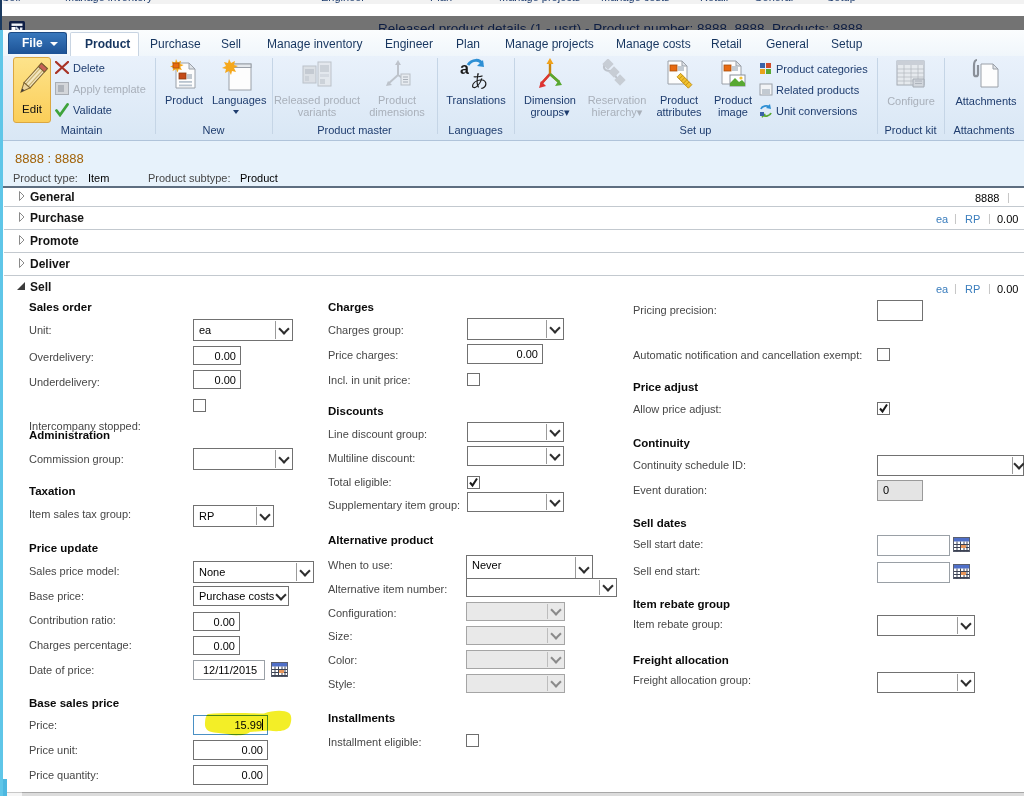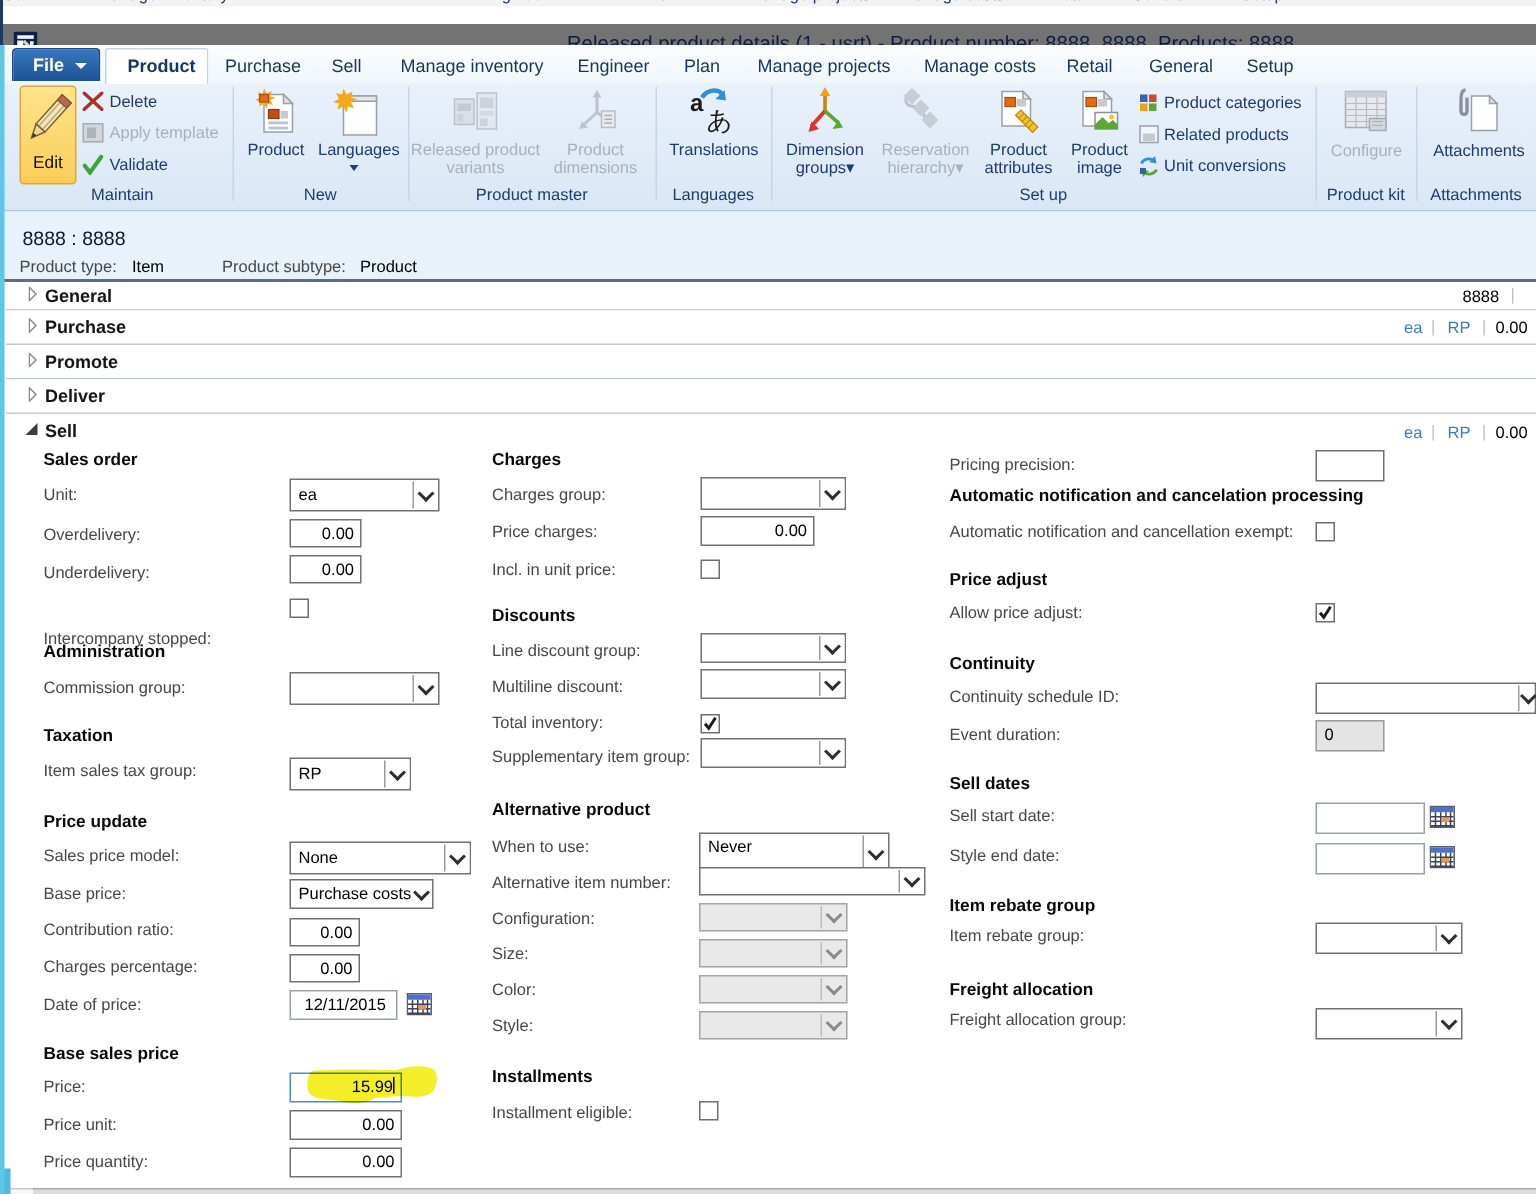--- a/index.html
+++ b/index.html
@@ -237,21 +237,21 @@
   <span class="btxt gray" style="left:884px;top:95px;width:54px;">Configure</span>
 
   <svg class="abs" style="left:969px;top:58px;" width="32" height="33" viewBox="0 0 32 33">
     <path d="M12 6 h12 l5 5 v18 h-17 z" fill="#fdfdfd" stroke="#9aa0a8"></path>
     <path d="M24 6 l5 5 h-5 z" fill="#dfe3e8" stroke="#9aa0a8"></path>
     <path d="M8 2 C5 2 5 6 5 8 L5 16 C5 19 9 19 9 16 L9 7" stroke="#8a9099" stroke-width="2.2" fill="none"></path>
   </svg>
   <span class="btxt" style="left:953px;top:95px;width:66px;">Attachments</span>
 
   <div class="abs" style="left:0;top:141px;width:1024px;height:46px;background:#e7f2fb;"></div>
-  <div class="abs" style="left:15px;top:151px;font-size:13px;color:#0f172a;">8888 : 8888</div>
+  <div class="abs" style="left:15px;top:151px;font-size:13px;color:#a16207;">8888 : 8888</div>
   <span class="lbl" style="left:13px;top:172px;">Product type:</span>
   <span class="lbl blk" style="left:88px;top:172px;">Item</span>
   <span class="lbl" style="left:148px;top:172px;">Product subtype:</span>
   <span class="lbl blk" style="left:240px;top:172px;">Product</span>
 
   <div class="abs" style="left:0;top:186px;width:1024px;height:2px;background:#5e6e80;"></div>
   <div class="srow" style="top:188px;height:18px;border-bottom:1px solid #c3c9cf;"></div>
   <div class="srow" style="top:207px;height:22px;border-bottom:1px solid #c3c9cf;"></div>
   <div class="srow" style="top:230px;height:22px;border-bottom:1px solid #c3c9cf;"></div>
   <div class="srow" style="top:253px;height:22px;border-bottom:1px solid #c3c9cf;"></div>
@@ -365,21 +365,21 @@
   <div class="inp num" style="left:193px;top:740px;width:75px;height:20px;line-height:18px;">0.00</div>
   <div class="inp num" style="left:193px;top:765px;width:75px;height:20px;line-height:18px;">0.00</div>
 
   <span class="hdr" style="left:328px;top:301px;">Charges</span>
   <span class="lbl" style="left:328px;top:324px;">Charges group:</span>
   <span class="lbl" style="left:328px;top:349px;">Price charges:</span>
   <span class="lbl" style="left:328px;top:374px;">Incl. in unit price:</span>
   <span class="hdr" style="left:328px;top:405px;">Discounts</span>
   <span class="lbl" style="left:328px;top:428px;">Line discount group:</span>
   <span class="lbl" style="left:328px;top:452px;">Multiline discount:</span>
-  <span class="lbl" style="left:328px;top:476px;">Total inventory:</span>
+  <span class="lbl" style="left:328px;top:476px;">Total eligible:</span>
   <span class="lbl" style="left:328px;top:499px;">Supplementary item group:</span>
   <span class="hdr" style="left:328px;top:534px;">Alternative product</span>
   <span class="lbl" style="left:328px;top:559px;">When to use:</span>
   <span class="lbl" style="left:328px;top:583px;">Alternative item number:</span>
   <span class="lbl" style="left:328px;top:607px;">Configuration:</span>
   <span class="lbl" style="left:328px;top:630px;">Size:</span>
   <span class="lbl" style="left:328px;top:654px;">Color:</span>
   <span class="lbl" style="left:328px;top:678px;">Style:</span>
   <span class="hdr" style="left:328px;top:712px;">Installments</span>
   <span class="lbl" style="left:328px;top:736px;">Installment eligible:</span>
@@ -438,30 +438,29 @@
       </span>
   </div>
   <div class="inp" style="left:466px;top:674px;width:99px;height:19px;background:#e9e9e9;border-color:#a5a5a5;">
     <span class="arr" style="background:#e9e9e9;border-left-color:#bdbdbd;">
         <span class="chv" style="border-color:#8a8a8a;"></span>
       </span>
   </div>
   <div class="cb" style="left:466px;top:734px;"></div>
 
   <span class="lbl" style="left:633px;top:304px;">Pricing precision:</span>
-  <span class="hdr" style="left:633px;top:325px;">Automatic notification and cancelation processing</span>
   <span class="lbl" style="left:633px;top:349px;">Automatic notification and cancellation exempt:</span>
   <span class="hdr" style="left:633px;top:381px;">Price adjust</span>
   <span class="lbl" style="left:633px;top:403px;">Allow price adjust:</span>
   <span class="hdr" style="left:633px;top:437px;">Continuity</span>
   <span class="lbl" style="left:633px;top:459px;">Continuity schedule ID:</span>
   <span class="lbl" style="left:633px;top:484px;">Event duration:</span>
   <span class="hdr" style="left:633px;top:517px;">Sell dates</span>
   <span class="lbl" style="left:633px;top:538px;">Sell start date:</span>
-  <span class="lbl" style="left:633px;top:565px;">Style end date:</span>
+  <span class="lbl" style="left:633px;top:565px;">Sell end start:</span>
   <span class="hdr" style="left:633px;top:598px;">Item rebate group</span>
   <span class="lbl" style="left:633px;top:618px;">Item rebate group:</span>
   <span class="hdr" style="left:633px;top:654px;">Freight allocation</span>
   <span class="lbl" style="left:633px;top:674px;">Freight allocation group:</span>
 
   <div class="inp" style="left:877px;top:300px;width:46px;height:21px;"></div>
   <div class="cb" style="left:877px;top:348px;"></div>
   <div class="cb" style="left:877px;top:402px;">
     <svg width="11" height="11" viewBox="0 0 11 11" style="position:absolute;left:0;top:0;">
       <path d="M2 5.5 L4.5 8.5 L9 1.5" stroke="#1a1a1a" stroke-width="2" fill="none"></path>

